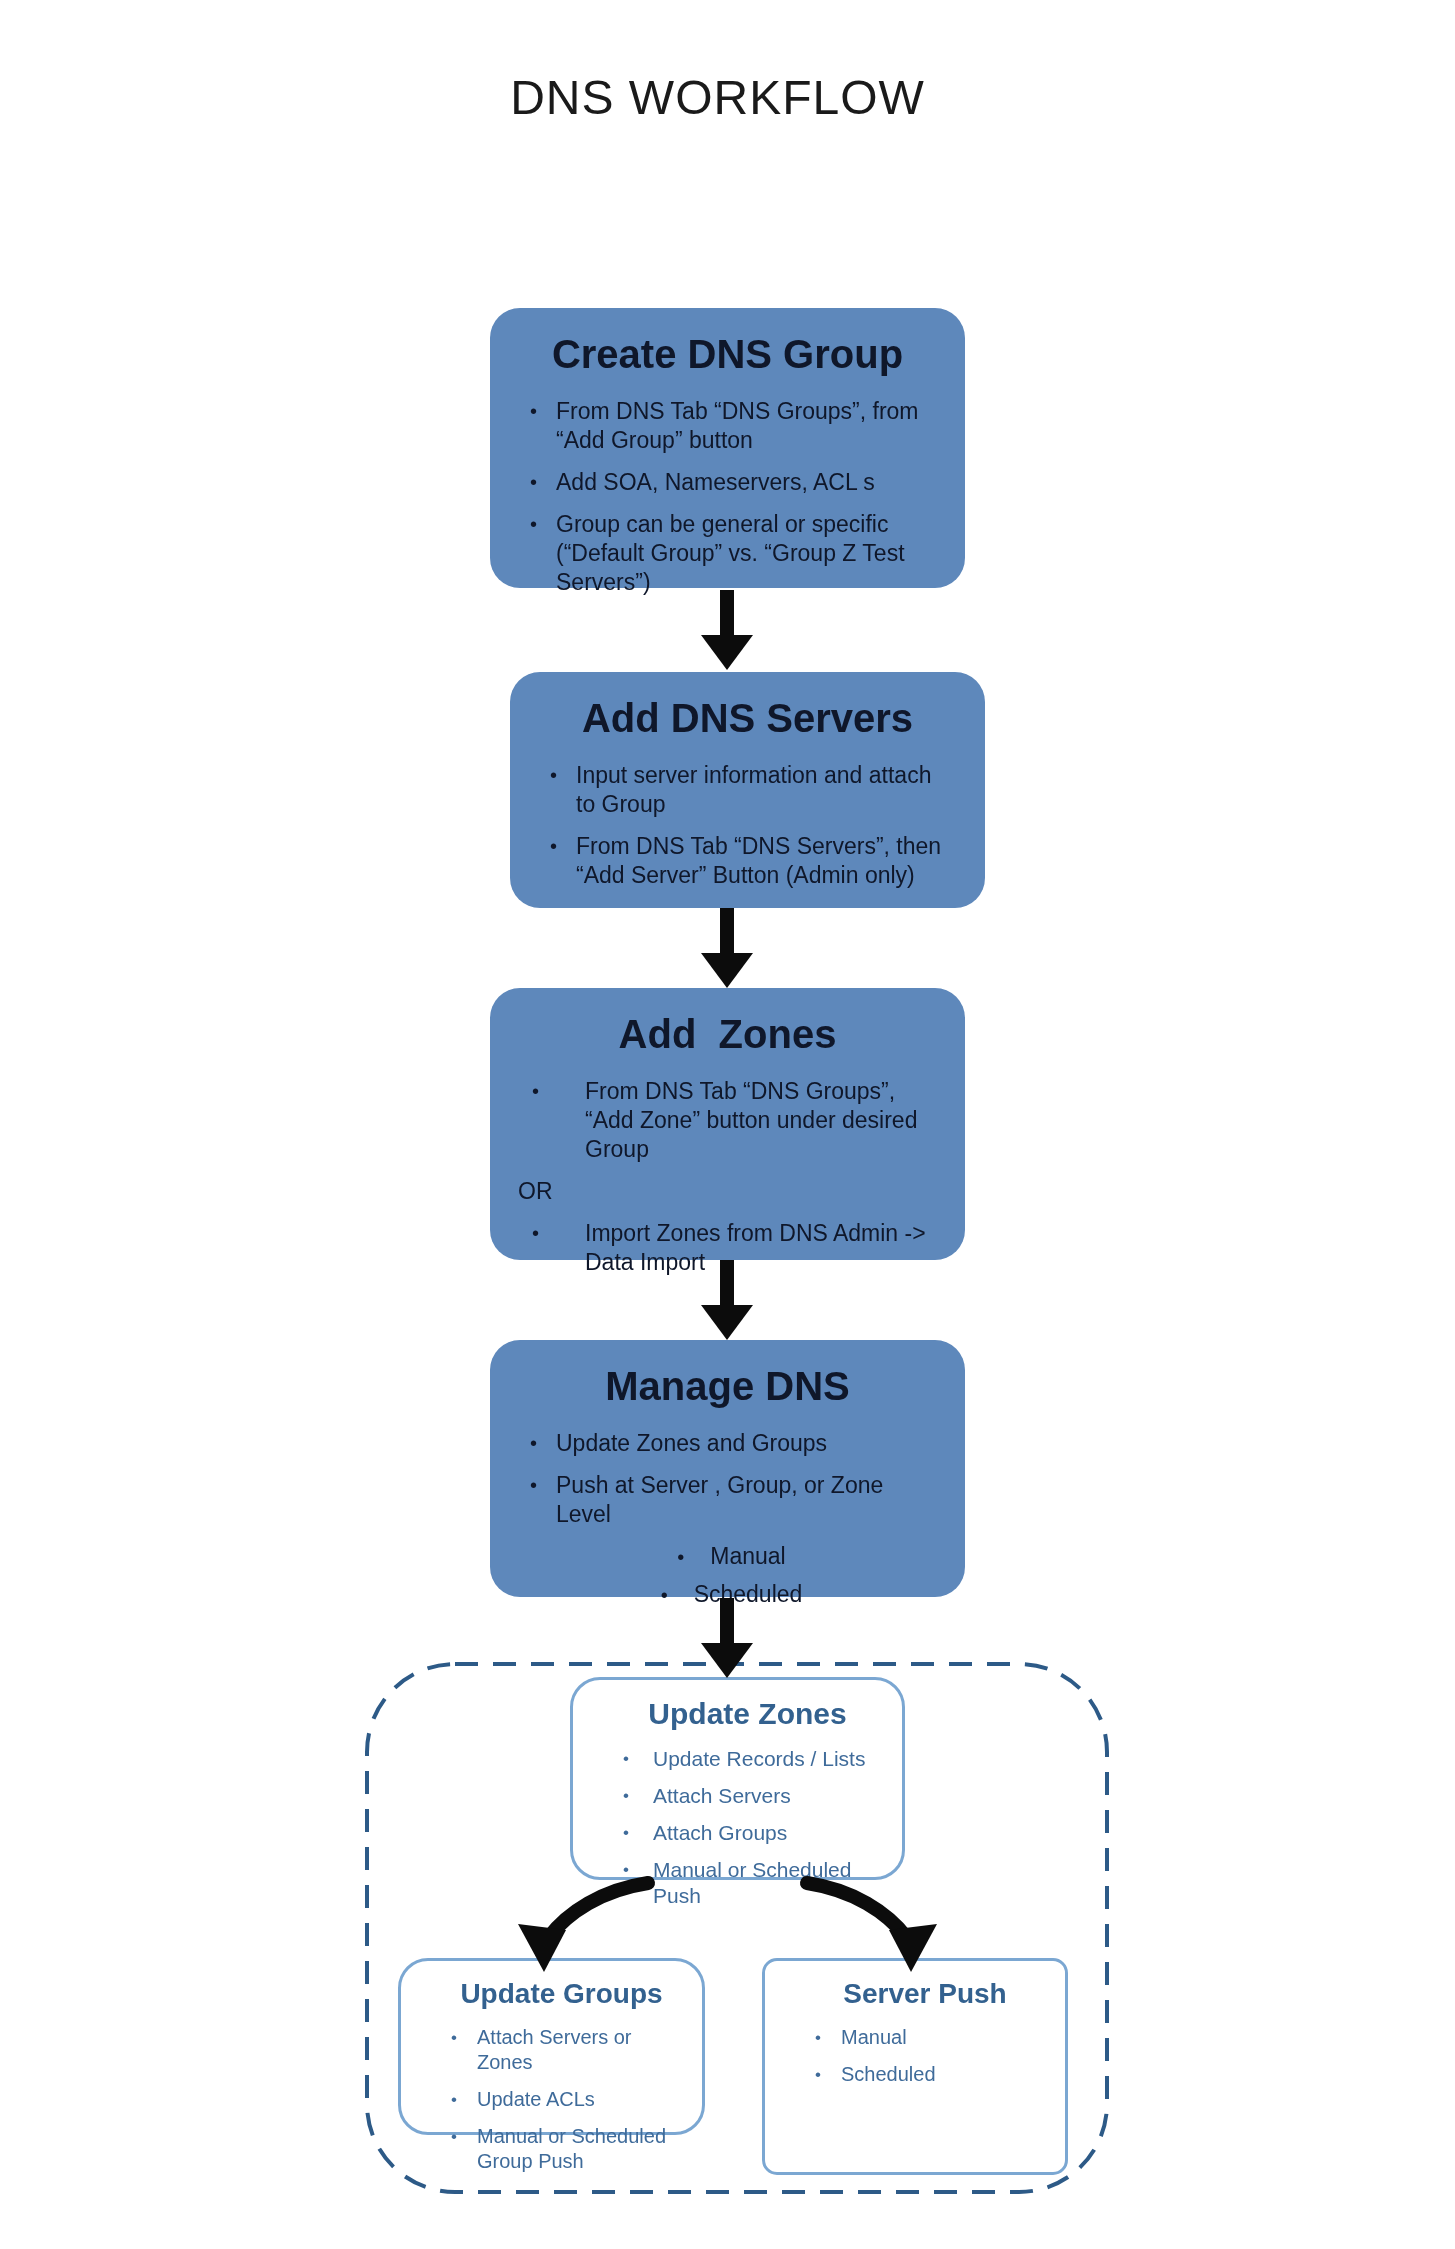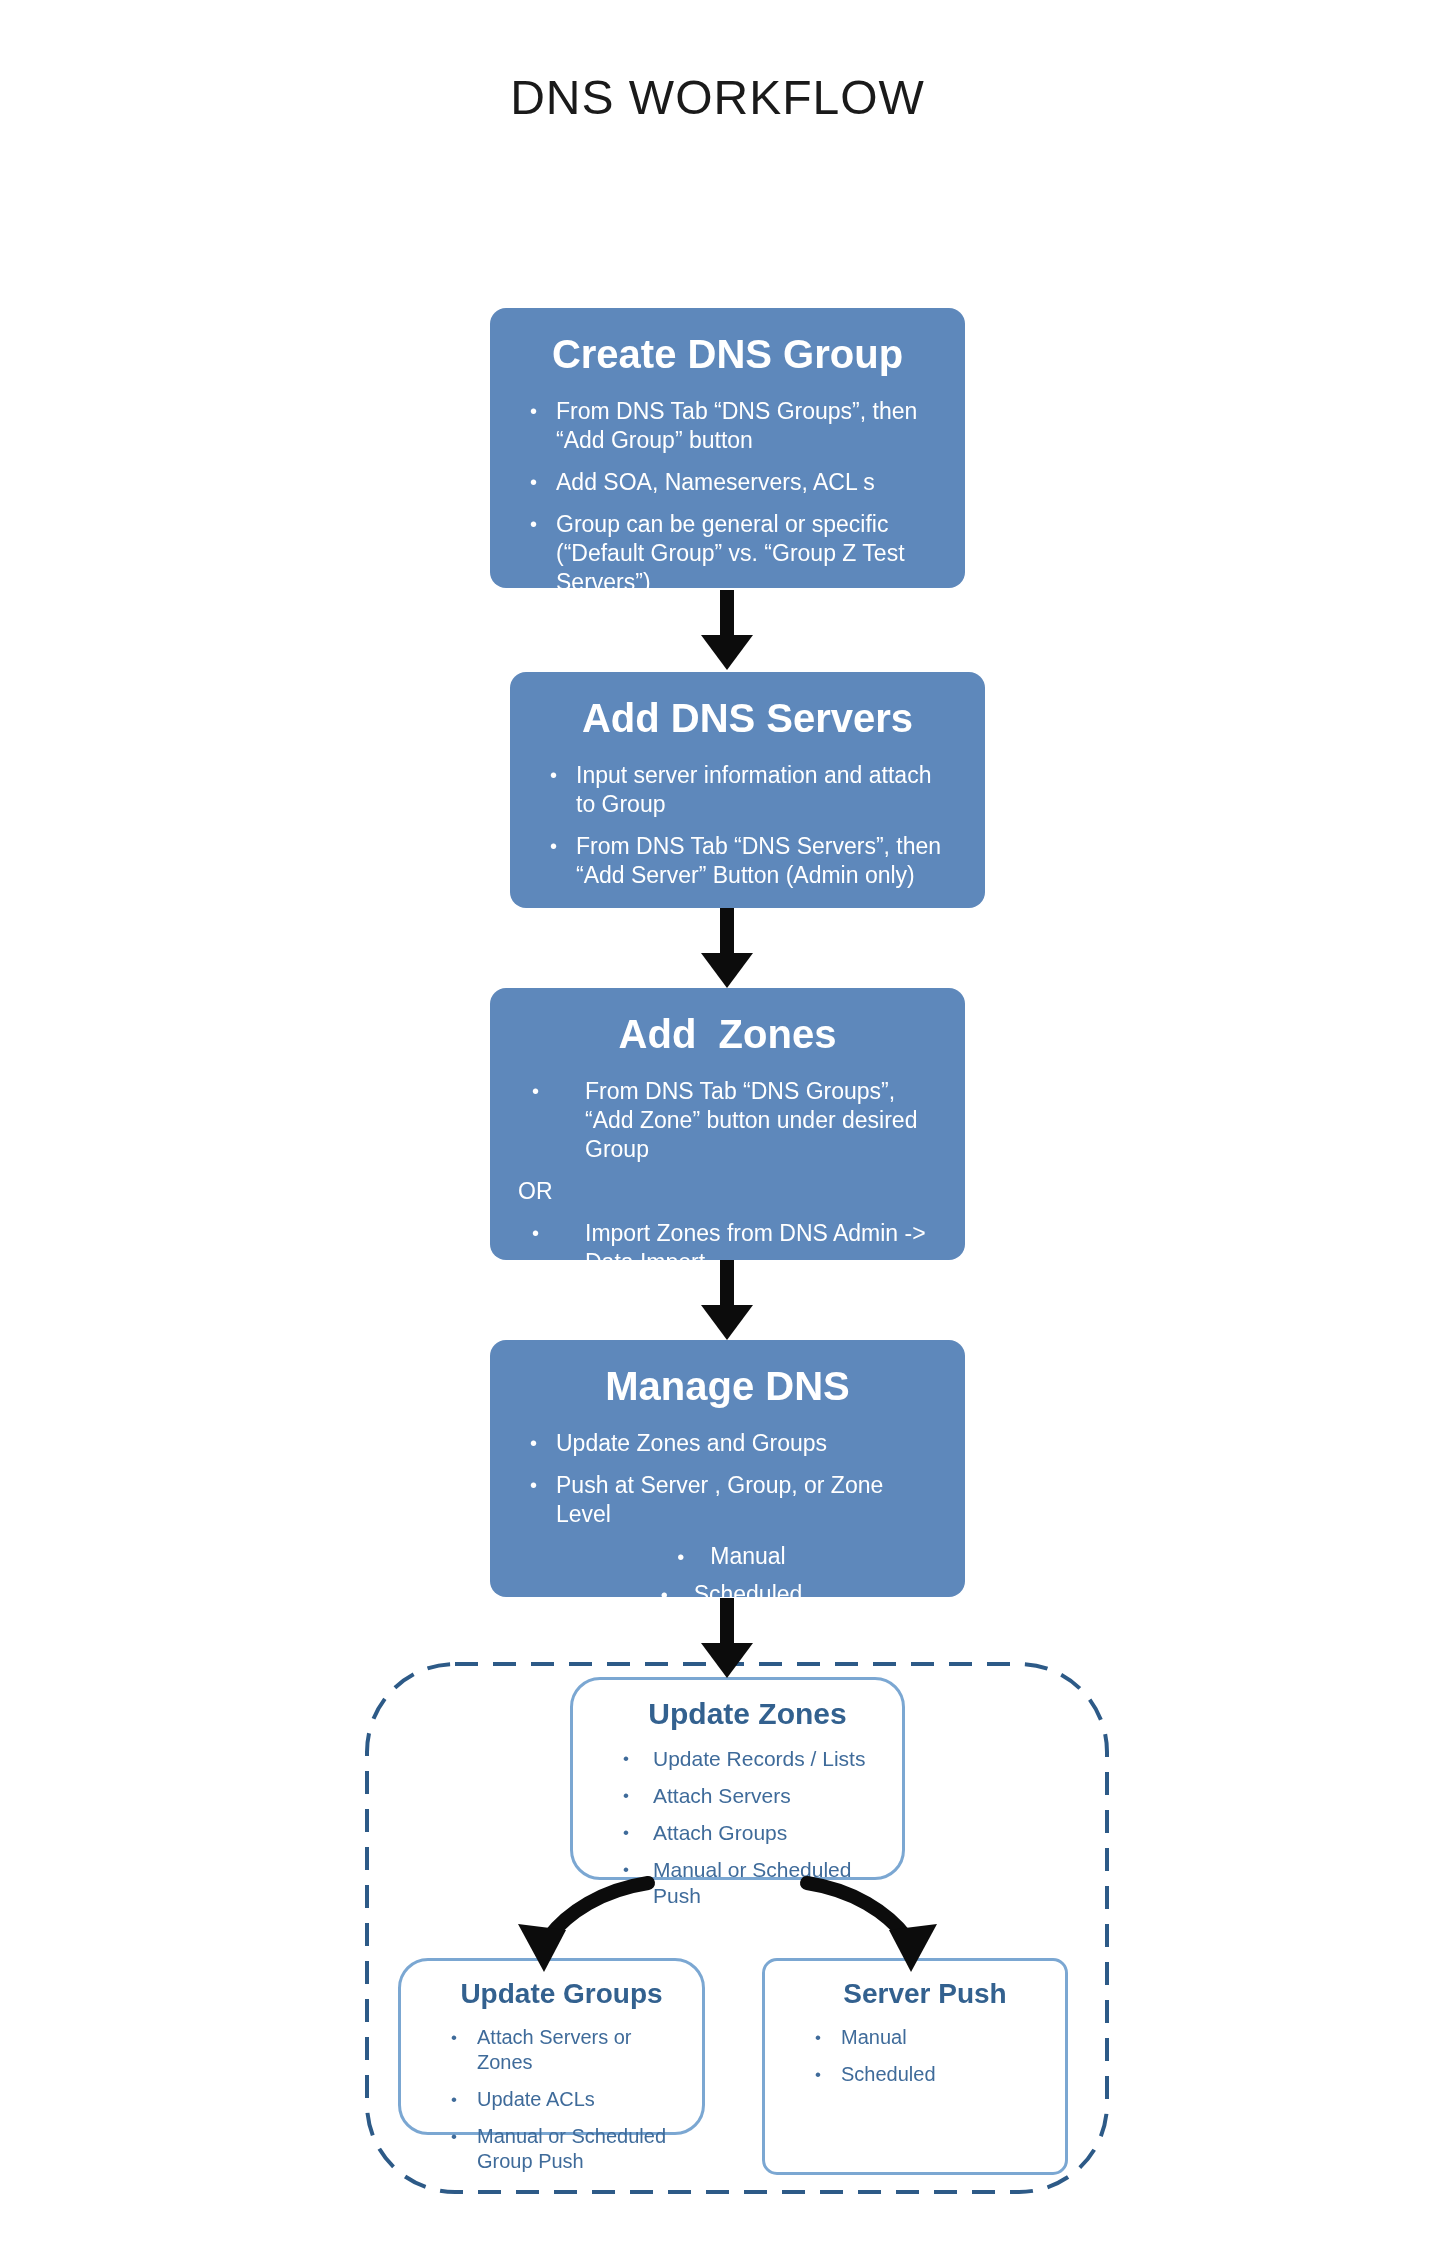--- a/index.html
+++ b/index.html
@@ -7,21 +7,21 @@
     position:relative;width:1455px;height:2249px;background:#ffffff;
     font-family:"Liberation Sans",sans-serif;overflow:hidden;
   }
   .page-title{
     position:absolute;left:0;top:70px;width:1435px;text-align:center;
     font-size:48px;font-weight:400;color:#1a1a1a;letter-spacing:1px;
   }
   
   .solid{
     position:absolute;left:490px;width:475px;background:#5e88bb;
-    border-radius:16px;color:#ffffff;box-sizing:border-box;
+    border-radius:30px;color:#0f172a;box-sizing:border-box;
   }
   .s-title{font-weight:700;font-size:40px;text-align:center;padding-top:24px;white-space:pre-wrap;}
   .b-list{padding:20px 30px 0 38px;}
   .b-item{position:relative;padding-left:28px;font-size:23px;line-height:29px;margin-bottom:13px;}
   .b-item::before{content:"\2022";position:absolute;left:2px;top:0;font-size:20px;}
   .wide .b-item{padding-left:57px;}
   .wide .b-item::before{left:4px;}
   .or-label{font-size:23px;line-height:29px;margin:2px 0 13px -10px;}
   .sub-item{text-align:center;font-size:23px;line-height:29px;margin-bottom:8px;}
   .sub-item::before{content:"\2022";font-size:20px;margin-right:26px;}
@@ -48,21 +48,21 @@
 </head>
 <body>
 
 <div id="canvas">
 
   <div class="page-title">DNS WORKFLOW</div>
 
   <section class="solid" style="top:308px;height:280px;">
     <div class="s-title">Create DNS Group</div>
     <div class="b-list">
-      <div class="b-item">From DNS Tab “DNS Groups”, then “Add Group” button</div>
+      <div class="b-item">From DNS Tab “DNS Groups”, from “Add Group” button</div>
       <div class="b-item">Add SOA, Nameservers, ACL s</div>
       <div class="b-item">Group can be general or specific (“Default Group” vs. “Group Z Test Servers”)</div>
     </div>
   </section>
 
   <svg class="varrow" style="left:700px;top:590px;" width="54" height="80" viewBox="0 0 54 80">
     <rect x="20" y="0" width="14" height="47"></rect>
     <polygon points="1,45 53,45 27,80"></polygon>
   </svg>
 

